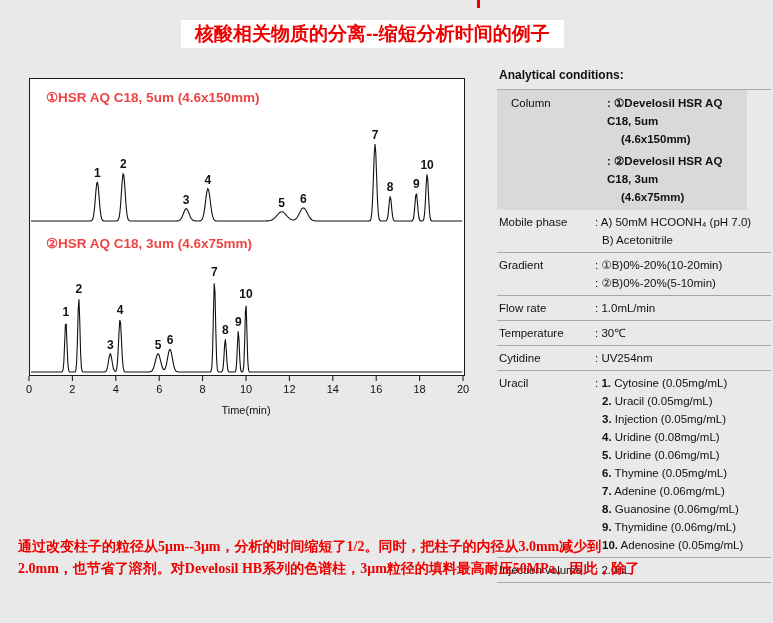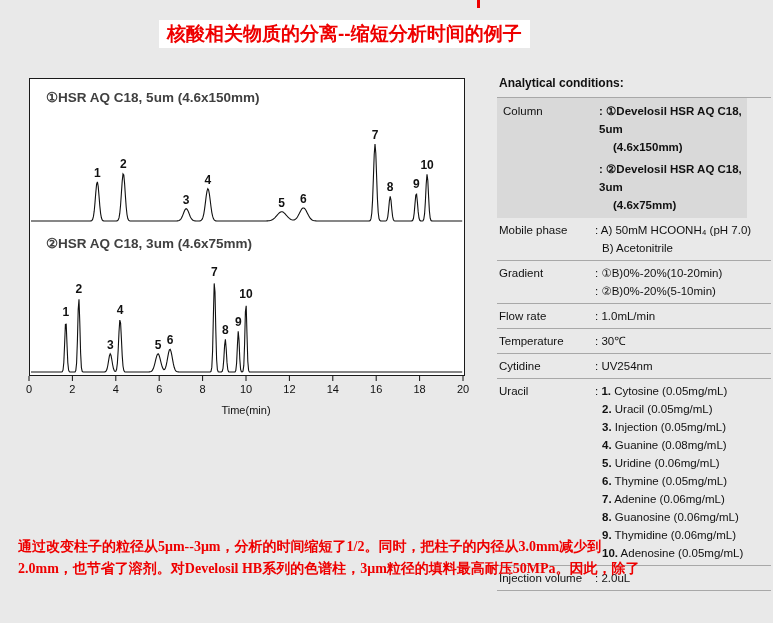--- a/index.html
+++ b/index.html
@@ -5,55 +5,55 @@
   html,body{margin:0;padding:0;}
   body{
     width:773px;height:623px;position:relative;overflow:hidden;
     background:#e9e9e9;
     font-family:"Liberation Sans",sans-serif;
   }
   .abs{position:absolute;}
 
   
   #page-title{
-    left:159px;top:20px;
+    left:181px;top:20px;
     background:#ffffff;color:#ee0000;
     font-family:"Liberation Sans",sans-serif;
     font-weight:bold;font-size:19px;line-height:26px;
-    padding:1px 8px;white-space:nowrap;
+    padding:1px 14px;white-space:nowrap;
   }
   #red-mark{left:477px;top:0;width:3px;height:8px;background:#ee0000;}
 
   
   #chrom-box{
     left:29px;top:78px;width:434px;height:296px;
     background:#ffffff;border:1.5px solid #1a1a1a;
   }
   .chrom-label{
     position:absolute;left:16px;
-    font-size:13.5px;font-weight:bold;color:#404040;white-space:nowrap;
+    font-size:13.5px;font-weight:bold;color:#ef4444;white-space:nowrap;
   }
   #chrom-label-1{top:10px;}
   #chrom-label-2{top:156px;}
   #chrom-svg{position:absolute;left:0;top:0;}
 
   
   #axis-svg{left:19px;top:376px;}
 
   
   #cond{
-    left:497px;top:72px;width:274px;
+    left:497px;top:64px;width:274px;
     font-size:11.5px;color:#111;line-height:18px;
   }
   #cond-heading{font-weight:bold;font-size:12px;padding:2px 0 5px 2px;}
   .sep{border-top:1px solid #a8a8a8;}
   .crow{display:flex;padding:3px 0;}
   .crow .lbl{width:96px;flex:none;padding-left:2px;}
   .crow .val{flex:1;}
-  #column-block{background:#d9d9d9;width:250px;box-sizing:border-box;padding:4px 4px;}
+  #column-block{background:#d9d9d9;width:250px;box-sizing:border-box;padding:4px 12px;}
   #column-block .val{font-weight:bold;}
   .ind14{padding-left:14px;}
   .ind7{padding-left:7px;}
   .gap4{height:4px;}
   .sline b{font-weight:bold;}
 
   
   #summary{
     left:18px;top:536px;width:745px;
     color:#ee0000;font-weight:bold;
@@ -180,21 +180,21 @@
   </div>
 
   <div class="sep"></div>
 
   <div class="crow">
     <div class="lbl">Uracil</div>
     <div class="val">
       <div class="sline"><span>: </span><b>1.</b><span> Cytosine (0.05mg/mL)</span></div>
       <div class="sline ind7"><b>2.</b><span> Uracil (0.05mg/mL)</span></div>
       <div class="sline ind7"><b>3.</b><span> Injection (0.05mg/mL)</span></div>
-      <div class="sline ind7"><b>4.</b><span> Guanine (0.08mg/mL)</span></div>
+      <div class="sline ind7"><b>4.</b><span> Uridine (0.08mg/mL)</span></div>
       <div class="sline ind7"><b>5.</b><span> Uridine (0.06mg/mL)</span></div>
       <div class="sline ind7"><b>6.</b><span> Thymine (0.05mg/mL)</span></div>
       <div class="sline ind7"><b>7.</b><span> Adenine (0.06mg/mL)</span></div>
       <div class="sline ind7"><b>8.</b><span> Guanosine (0.06mg/mL)</span></div>
       <div class="sline ind7"><b>9.</b><span> Thymidine (0.06mg/mL)</span></div>
       <div class="sline ind7"><b>10.</b><span> Adenosine (0.05mg/mL)</span></div>
     </div>
   </div>
 
   <div class="sep"></div>

